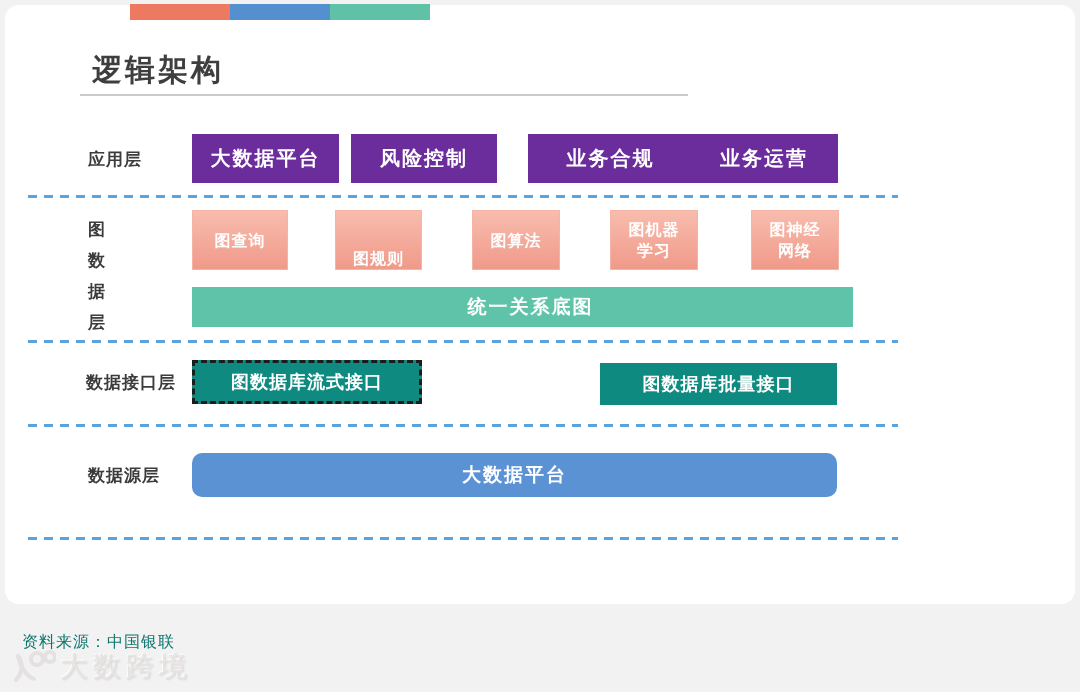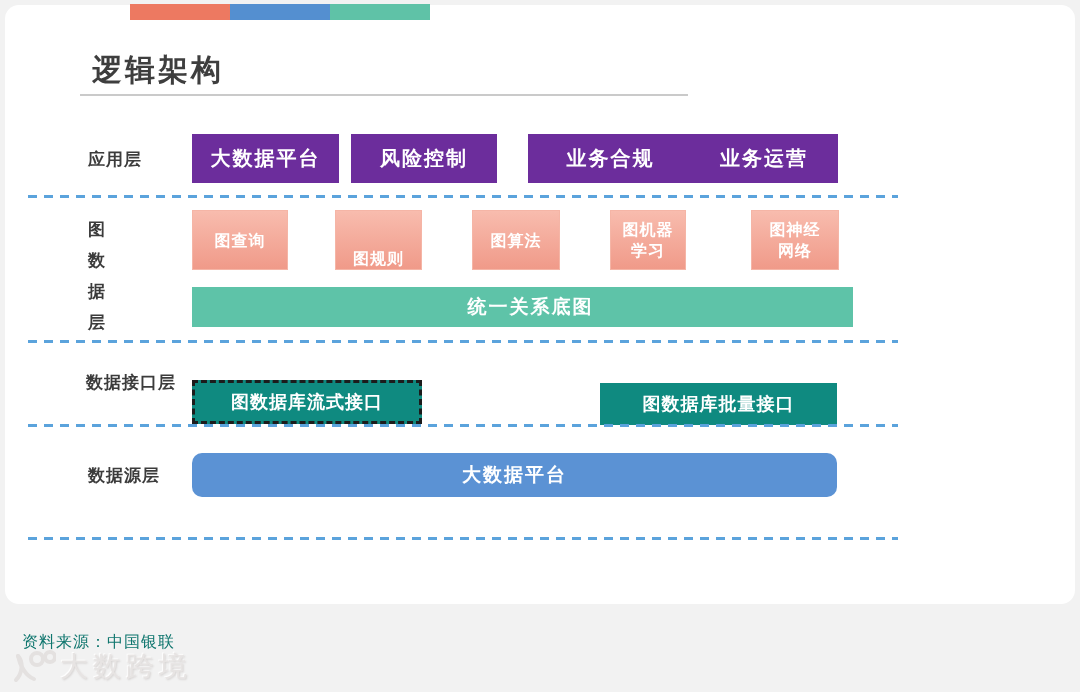--- a/index.html
+++ b/index.html
@@ -52,32 +52,32 @@
   .graph-box{
     position:absolute;top:210px;height:60px;
     background:linear-gradient(180deg,#f8bcae 0%,#f09a89 100%);
     border:1px solid #f5b5a6;box-sizing:border-box;
     color:#fff;font-size:16px;font-weight:700;letter-spacing:1px;line-height:21px;
     display:flex;flex-direction:column;align-items:center;justify-content:center;text-align:center;
   }
   .g1{left:192px;width:96px;}
   .g2{left:335px;width:87px;justify-content:flex-end;}
   .g3{left:472px;width:88px;}
-  .g4{left:610px;width:76px;}
+  .g4{left:610px;width:88px;}
   .g5{left:751px;width:88px;}
 
   .base-bar{
     position:absolute;left:192px;top:287px;width:645px;height:40px;background:#5EC3A8;
     color:#fff;font-size:19px;font-weight:700;letter-spacing:2px;
     display:flex;align-items:center;justify-content:center;padding-left:16px;
   }
   .iface-box{
     position:absolute;background:#0F8A80;color:#fff;
     font-size:18px;font-weight:700;letter-spacing:1px;box-sizing:border-box;
-    display:flex;align-items:center;justify-content:center;margin-top:20px;
+    display:flex;align-items:center;justify-content:center;
   }
   .i1{left:192px;top:360px;width:230px;height:44px;border:3px dashed #1c1c1c;}
   .i2{left:600px;top:363px;width:237px;height:42px;}
 
   .source-bar{
     position:absolute;left:192px;top:453px;width:645px;height:44px;background:#5B92D4;
     color:#fff;font-size:19px;font-weight:700;letter-spacing:2px;
     display:flex;align-items:center;justify-content:center;border-radius:10px;
   }
 

